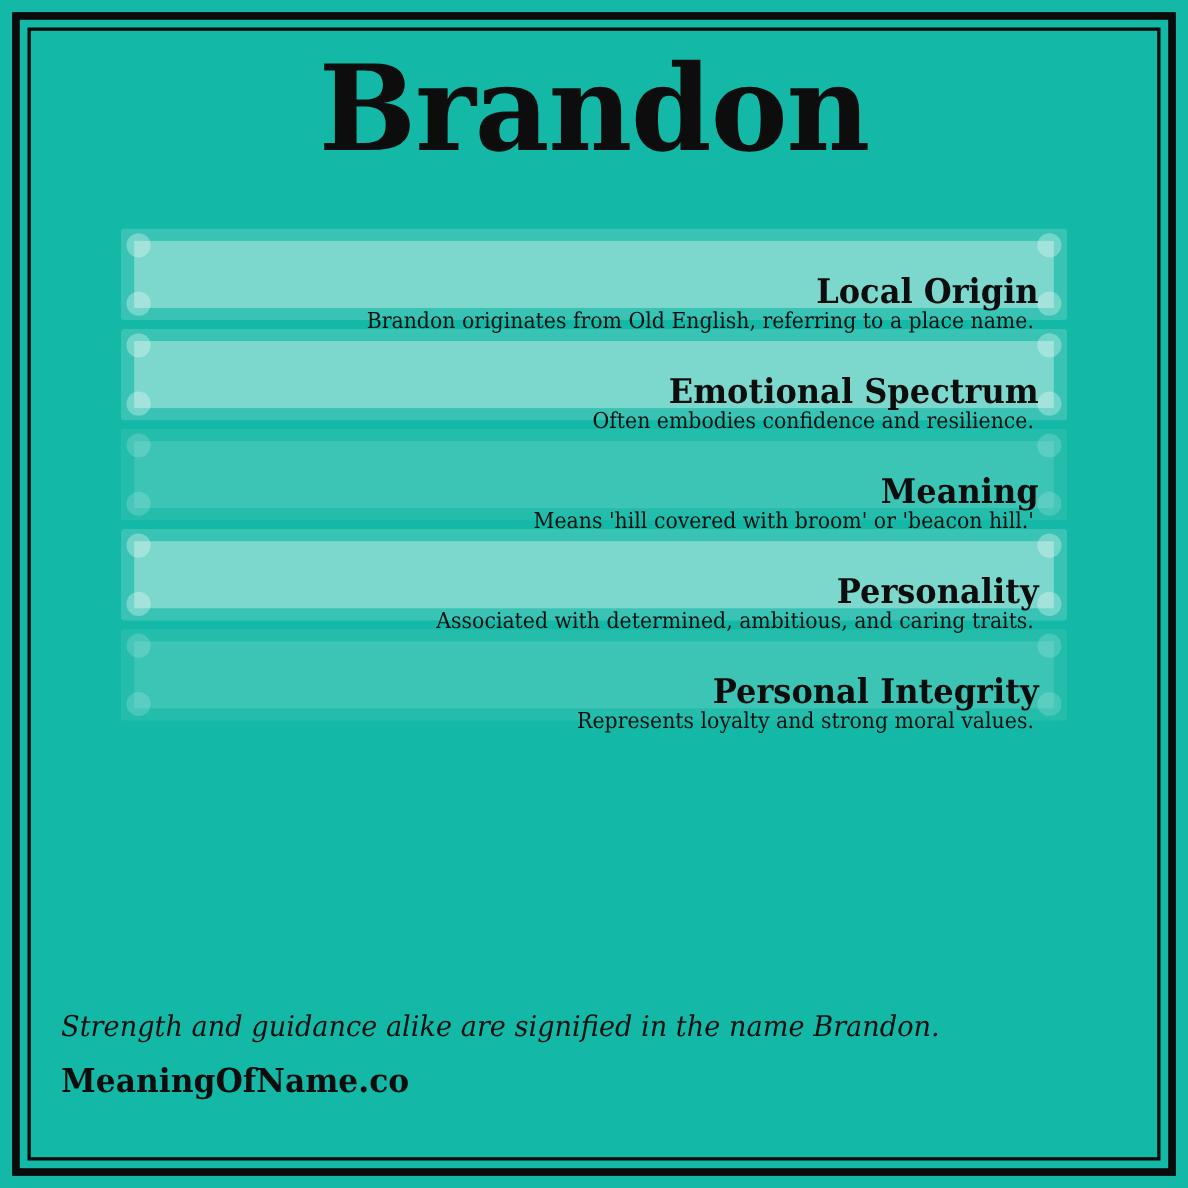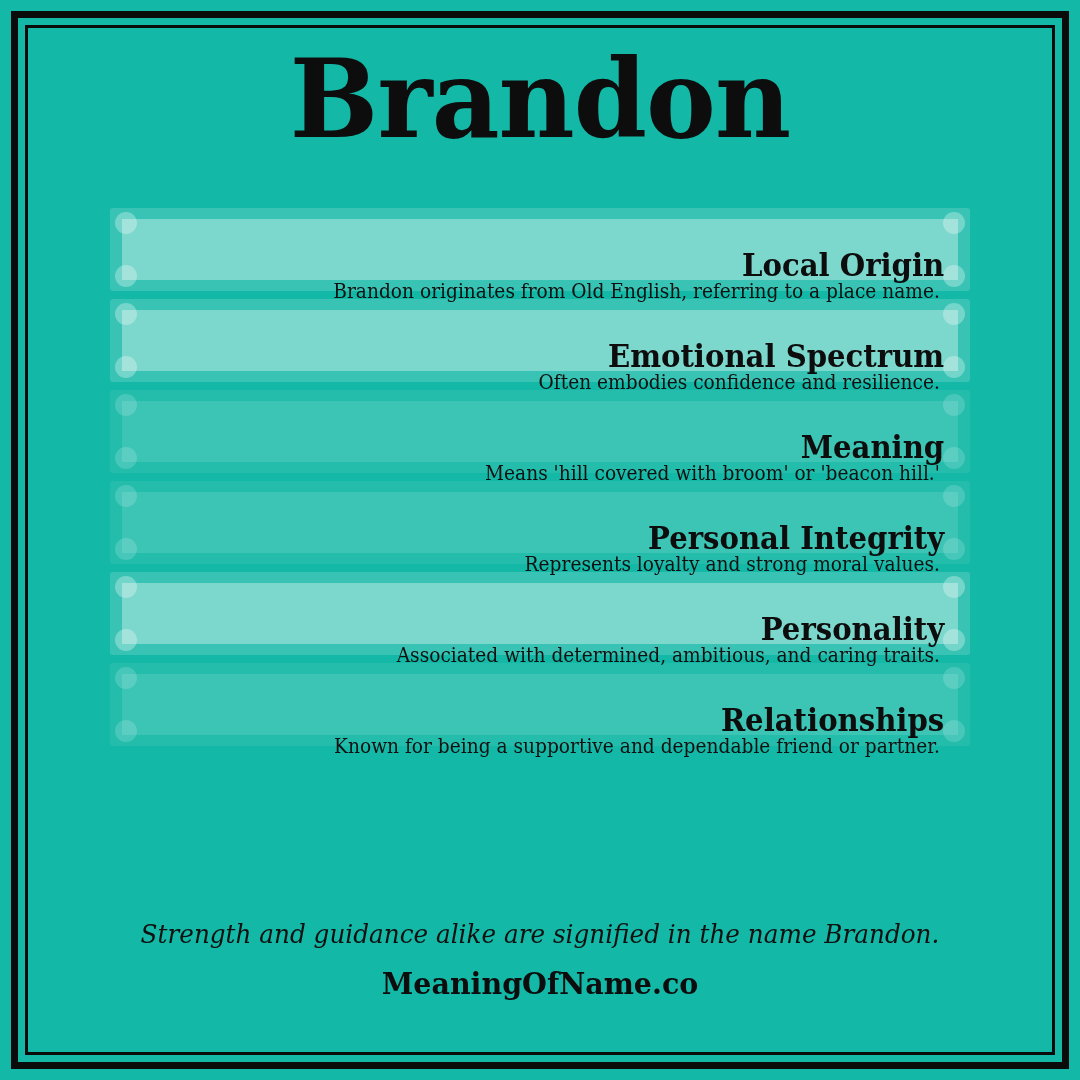--- a/index.html
+++ b/index.html
@@ -150,21 +150,20 @@
     margin-top:-2px;
     transform:scaleX(0.93);
   }
 
   
   .footer {
     position:absolute;
     left:0;
     top:888px;
     width:1020px;
-    text-align:center;
   }
 
   .tagline {
     font-family:"DejaVu Serif", serif;
     font-style:italic;
     font-size:26px;
     line-height:32px;
     color:#101010;
     transform:scaleX(0.95);
   }
@@ -223,54 +222,42 @@
           <div class="card-plate"></div>
           <span class="knob tl"></span>
           <span class="knob tr"></span>
           <span class="knob bl"></span>
           <span class="knob br"></span>
           <div class="card-text">
             <div class="card-heading">Meaning</div>
             <div class="card-desc">Means 'hill covered with broom' or 'beacon hill.'</div>
           </div>
         </div>
+        <div class="card">
+          <div class="card-band"></div>
+          <div class="card-plate"></div>
+          <span class="knob tl"></span>
+          <span class="knob tr"></span>
+          <span class="knob bl"></span>
+          <span class="knob br"></span>
+          <div class="card-text">
+            <div class="card-heading">Personality</div>
+            <div class="card-desc">Associated with determined, ambitious, and caring traits.</div>
+          </div>
+        </div>
         <div class="card faint">
           <div class="card-band"></div>
           <div class="card-plate"></div>
           <span class="knob tl"></span>
           <span class="knob tr"></span>
           <span class="knob bl"></span>
           <span class="knob br"></span>
           <div class="card-text">
             <div class="card-heading">Personal Integrity</div>
             <div class="card-desc">Represents loyalty and strong moral values.</div>
-          </div>
-        </div>
-        <div class="card">
-          <div class="card-band"></div>
-          <div class="card-plate"></div>
-          <span class="knob tl"></span>
-          <span class="knob tr"></span>
-          <span class="knob bl"></span>
-          <span class="knob br"></span>
-          <div class="card-text">
-            <div class="card-heading">Personality</div>
-            <div class="card-desc">Associated with determined, ambitious, and caring traits.</div>
-          </div>
-        </div>
-        <div class="card faint">
-          <div class="card-band"></div>
-          <div class="card-plate"></div>
-          <span class="knob tl"></span>
-          <span class="knob tr"></span>
-          <span class="knob bl"></span>
-          <span class="knob br"></span>
-          <div class="card-text">
-            <div class="card-heading">Relationships</div>
-            <div class="card-desc">Known for being a supportive and dependable friend or partner.</div>
           </div>
         </div>
       </div>
 
     <div class="footer">
       <div class="tagline">Strength and guidance alike are signified in the name Brandon.</div>
       <div class="brand">MeaningOfName.co</div>
     </div>
 
   </div>

